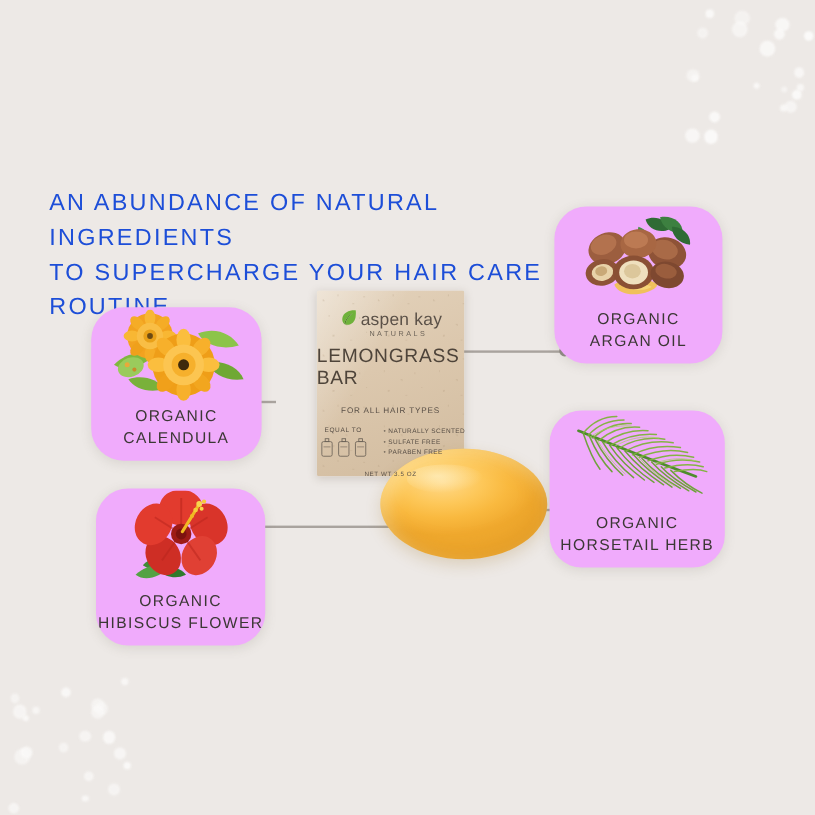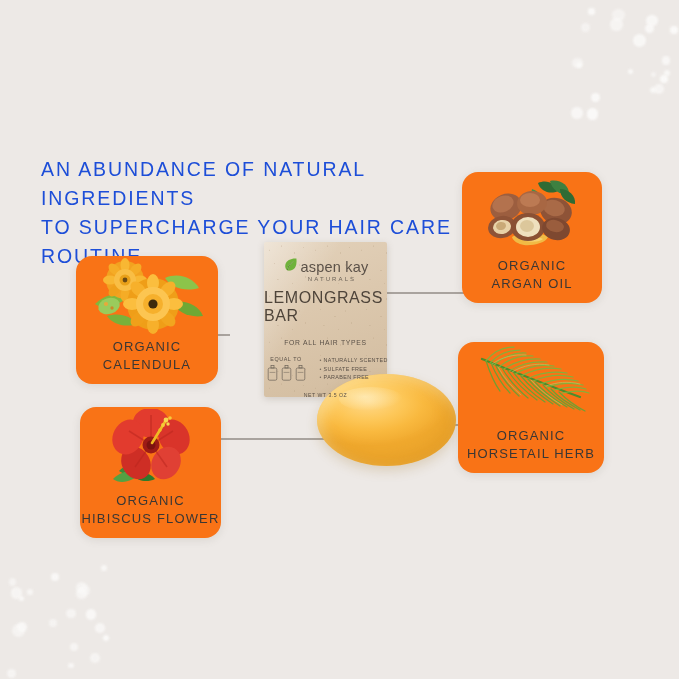--- a/index.html
+++ b/index.html
@@ -59,22 +59,22 @@
     position: absolute;
     width: 9px;
     height: 9px;
     border-radius: 50%;
     background: #908A85;
   }
 
   
   .card {
     position: absolute;
-    background: #f97316;
-    border-radius: 16px;
+    background: #f0abfc;
+    border-radius: 27px;
     box-shadow: 0 2px 9px rgba(120,110,100,.16);
     display: flex;
     flex-direction: column;
     align-items: flex-end;
     justify-content: flex-start;
     overflow: hidden;
   }
   .card-art {
     width: 100%;
     flex: 1 1 auto;

